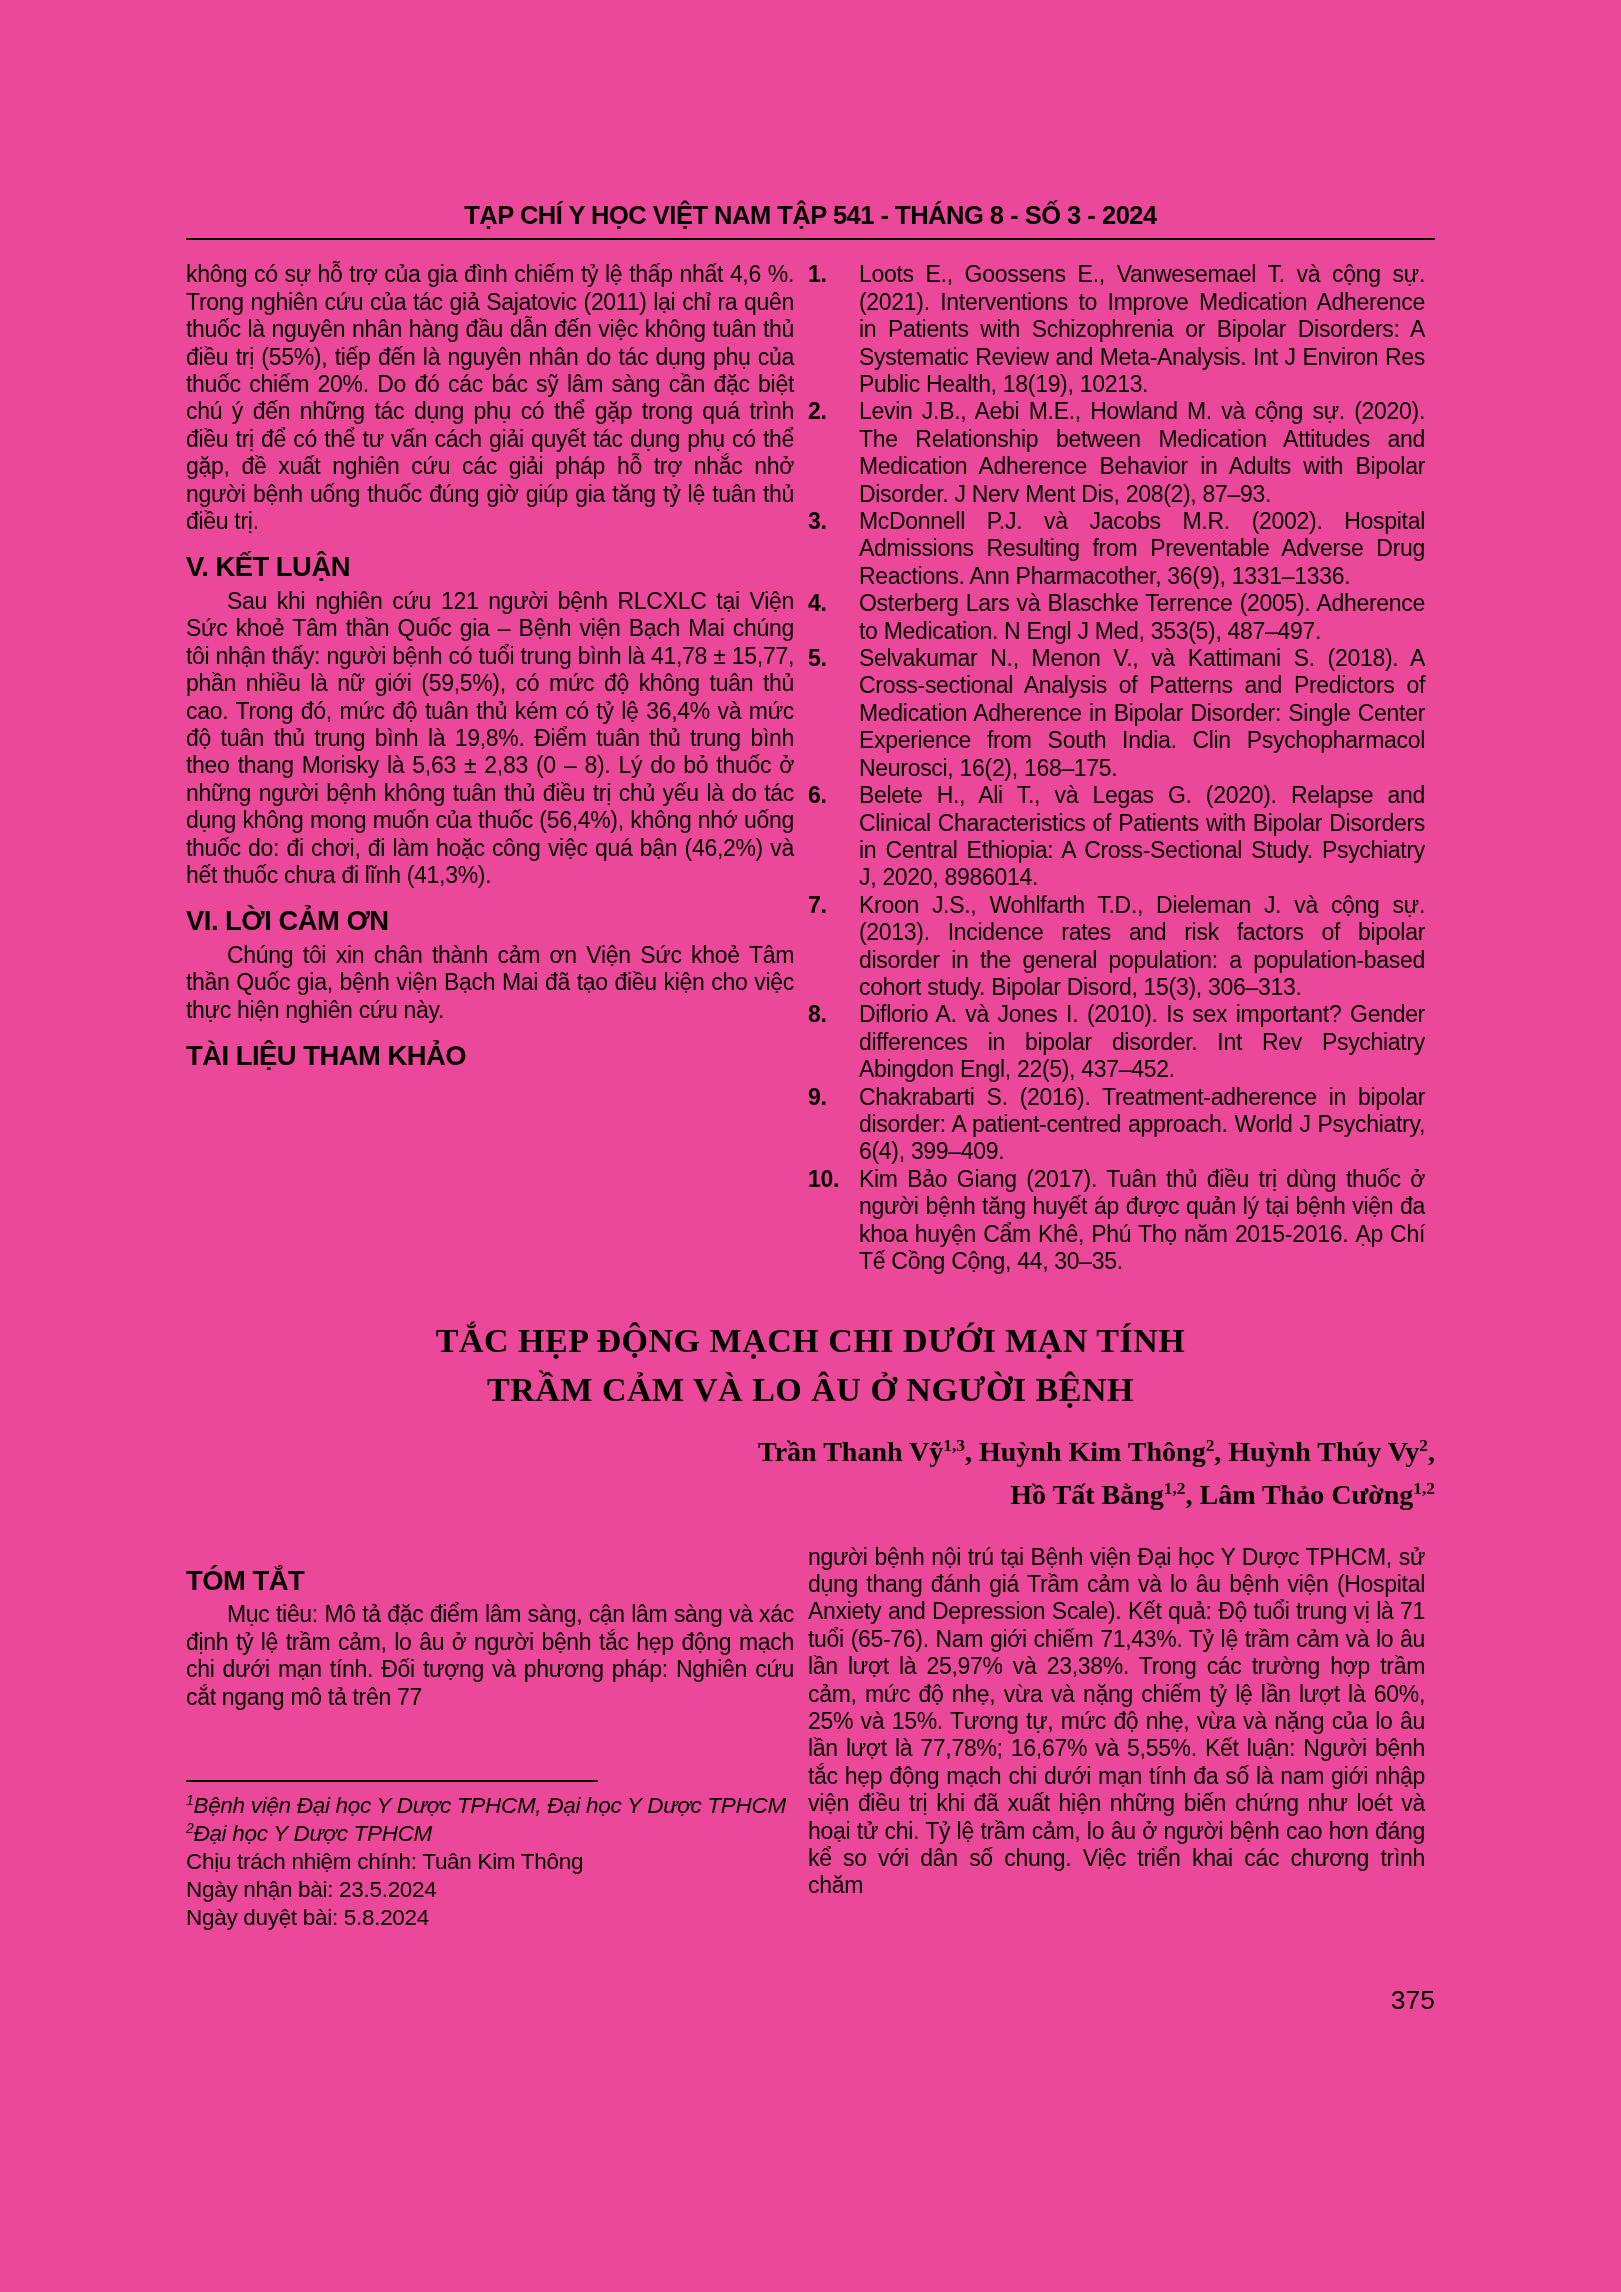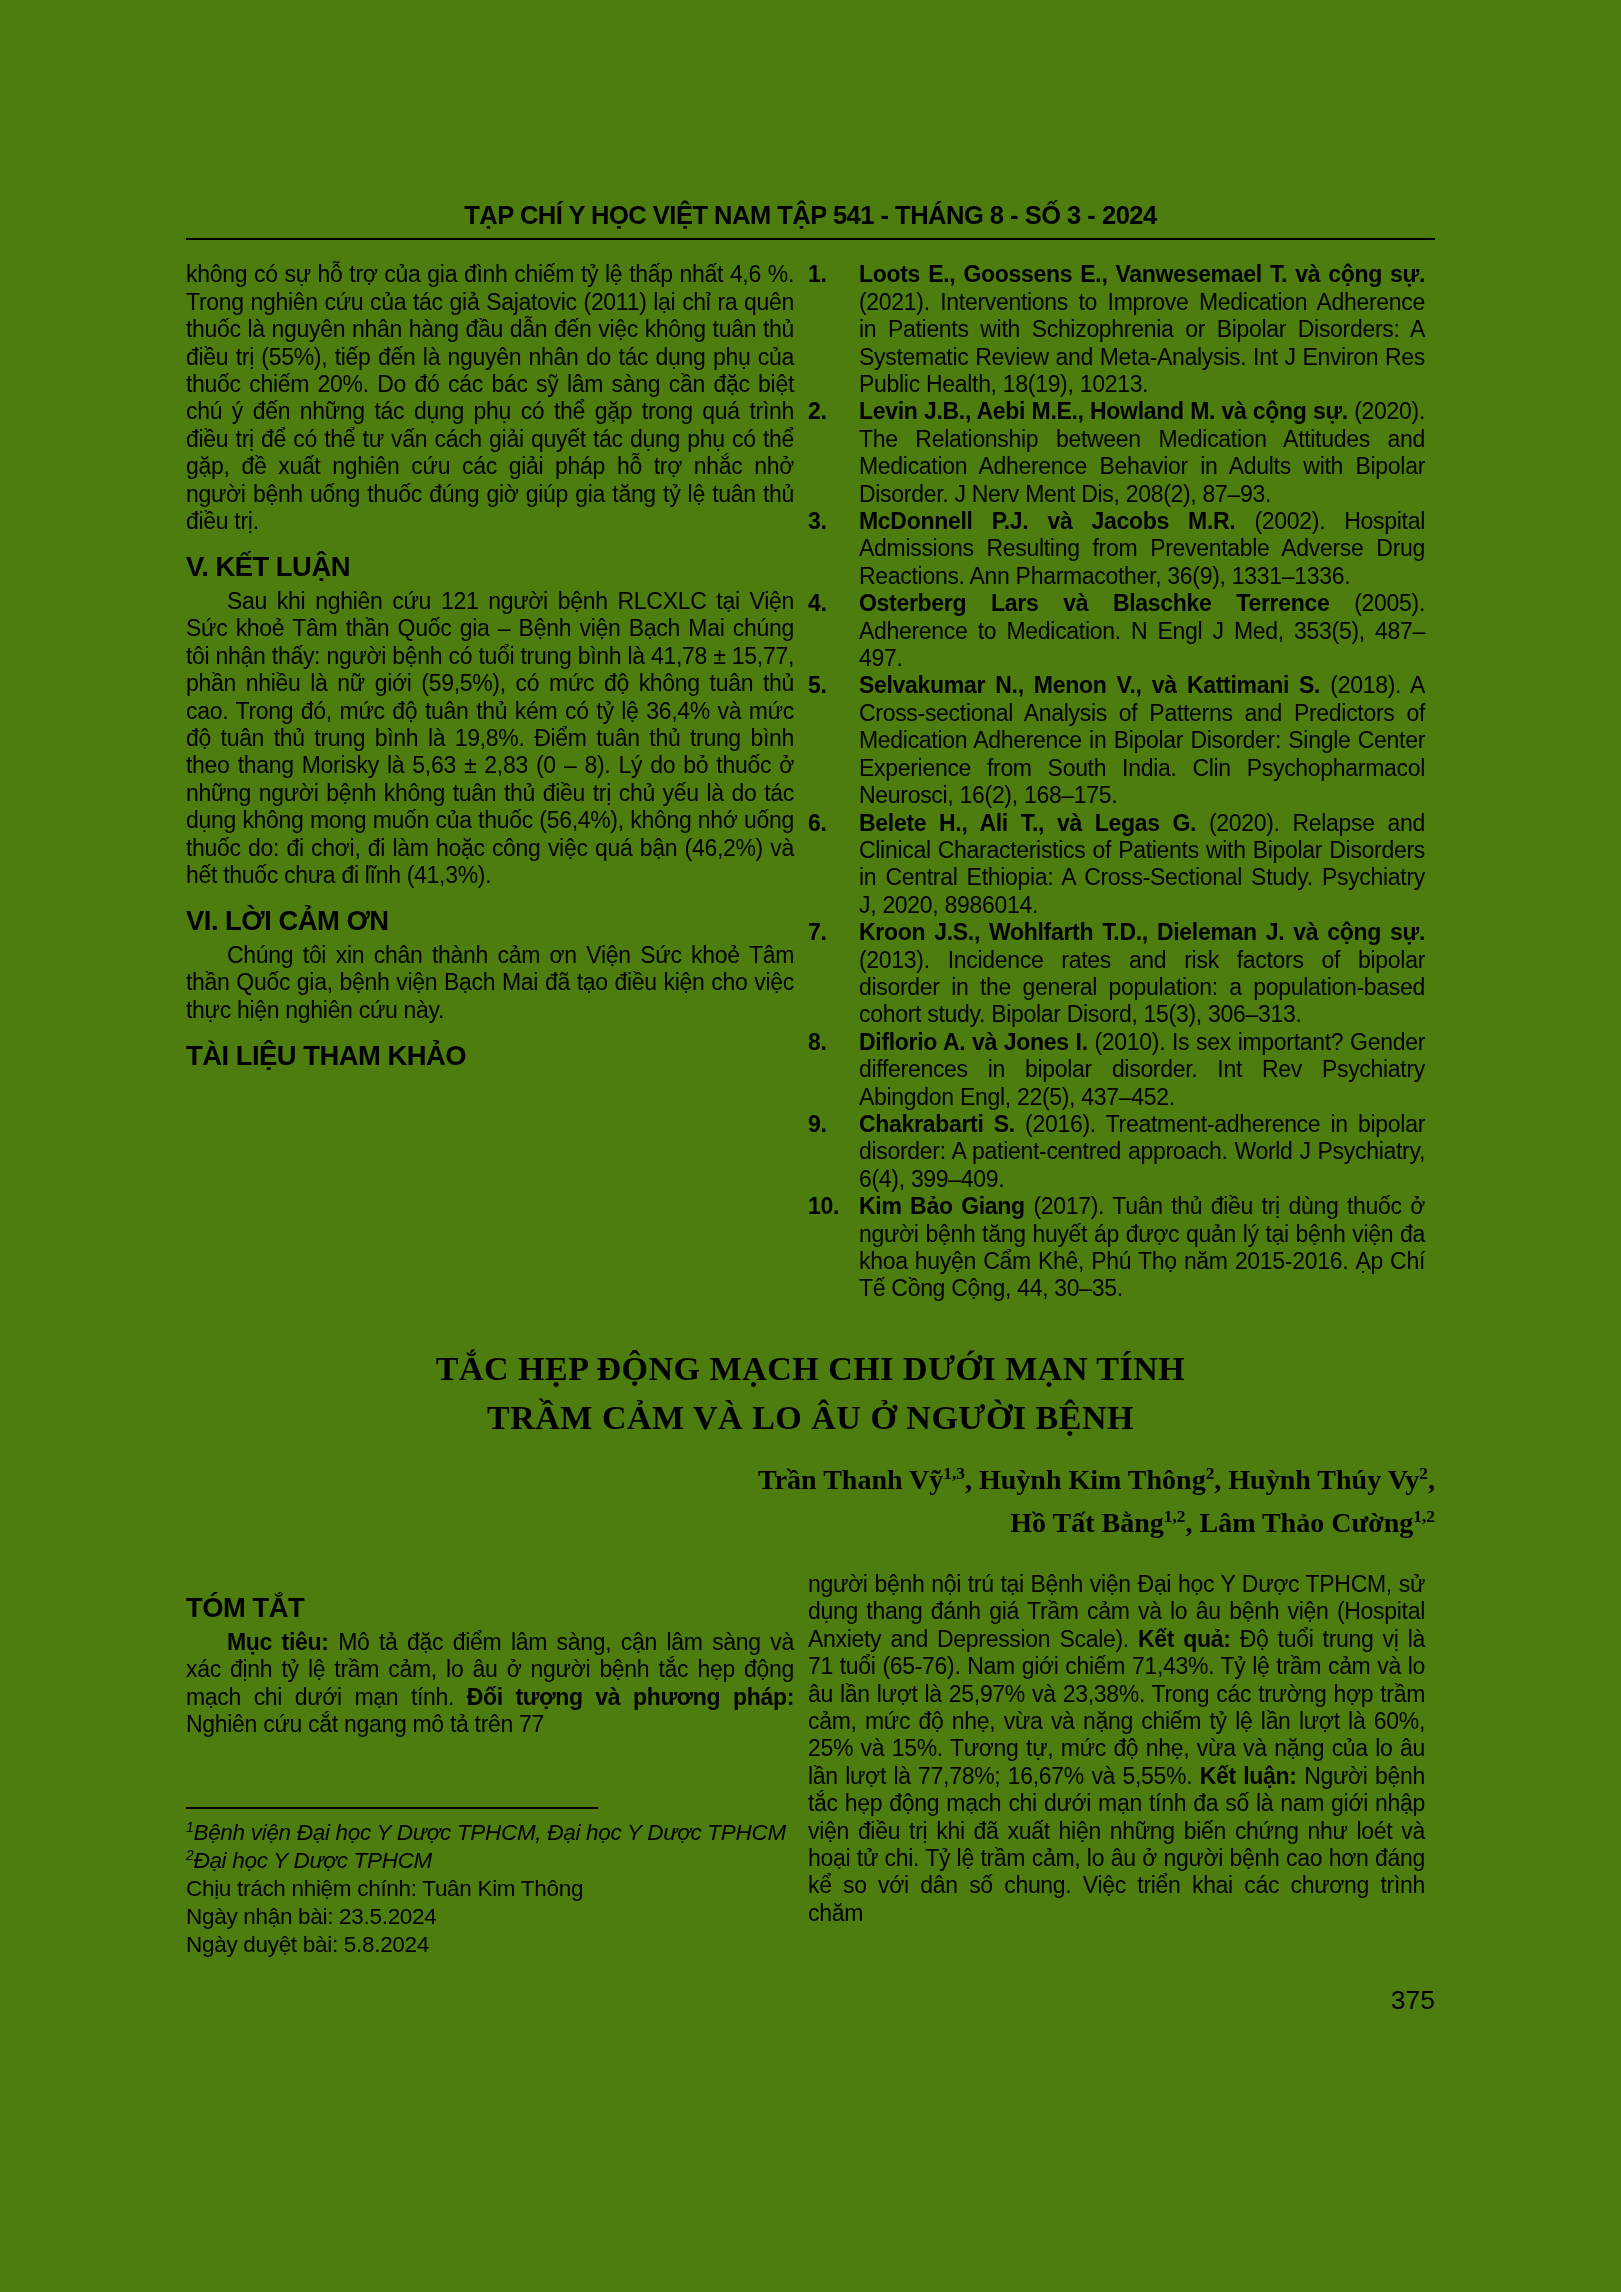--- a/index.html
+++ b/index.html
@@ -1,21 +1,21 @@
 <!DOCTYPE html>
 <html lang="vi"><head>
 <meta charset="utf-8">
 <style>
   html, body { margin: 0; padding: 0; background: #888; }
   .page {
     position: relative;
     width: 1621px;
     height: 2293px;
     margin: 0 auto;
-    background: #4d7c0f;
+    background: #ec4899;
     color: #000000;
     overflow: hidden;
     font-family: "Liberation Sans", sans-serif;
   }
   .content {
     position: absolute;
     left: 186px;
     top: 201px;
     width: 1249px;
   }
@@ -101,21 +101,21 @@
     letter-spacing: -0.3px;
     margin: 0;
   }
   .fn-italic { font-style: italic; }
   .page-number {
     position: absolute;
     top: 1985px;
     right: 186px;
     font-size: 26.5px;
   }
-  b { font-weight: bold; }
+  b { font-weight: normal; }
 </style>
 </head>
 <body>
 
 <div class="page">
   <div class="content">
 
     <div class="journal-header">TẠP CHÍ Y HỌC VIỆT NAM TẬP 541 - THÁNG 8 - SỐ 3 - 2024</div>
     <hr class="header-rule">
 

